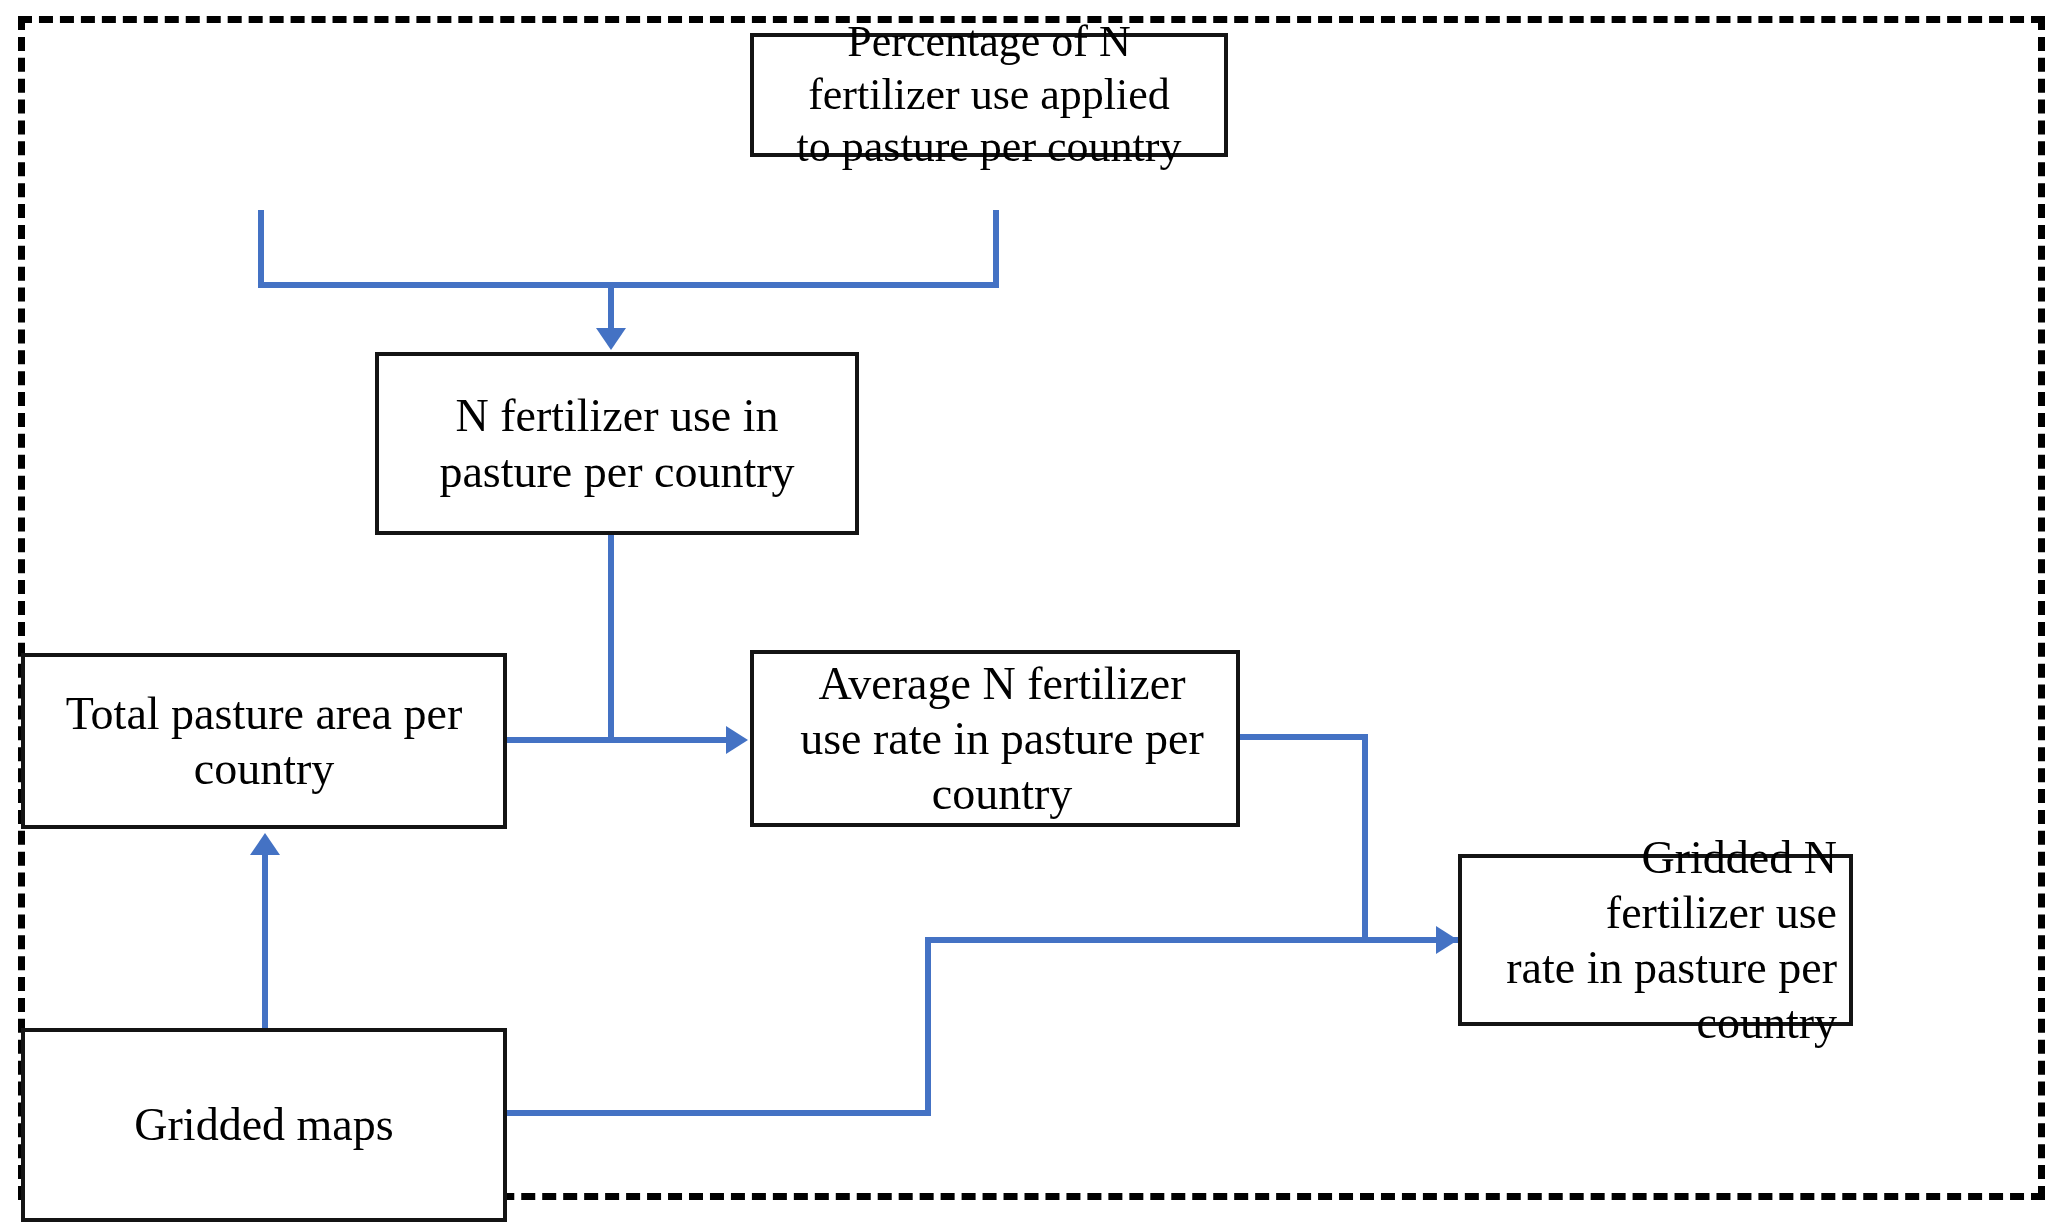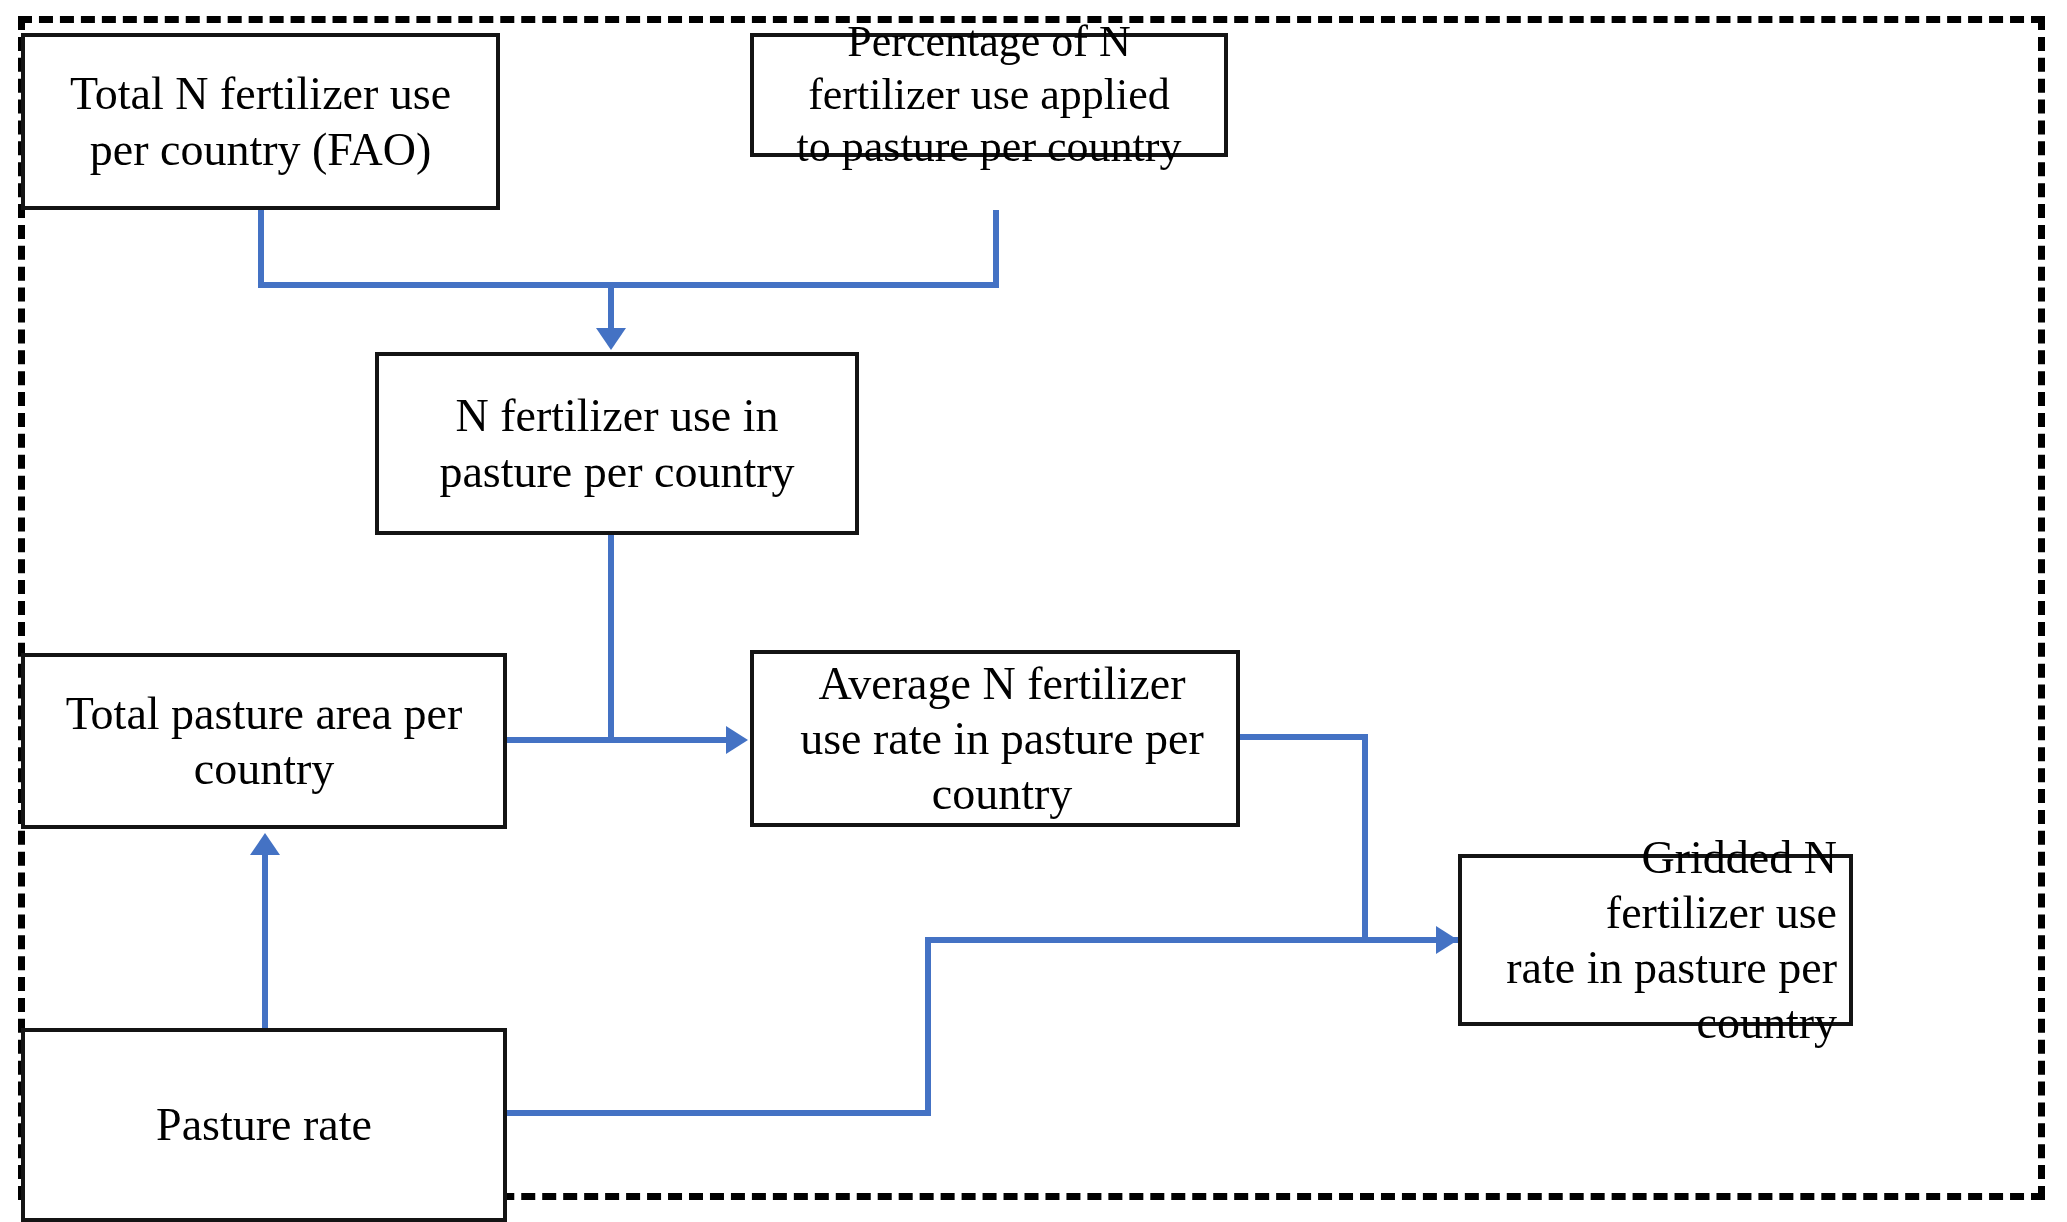--- a/index.html
+++ b/index.html
@@ -96,24 +96,20 @@
   <div class="conn" style="left:1362px; top:734px; width:6px; height:204px;"></div>
 
   <div class="conn" style="left:507px; top:1110px; width:424px; height:6px;"></div>
   <div class="conn" style="left:925px; top:937px; width:6px; height:179px;"></div>
   <div class="conn" style="left:925px; top:937px; width:543px; height:6px;"></div>
   <div class="arrow arrow-right" style="left:1436px; top:926px;"></div>
 
   <div class="conn" style="left:262px; top:855px; width:6px; height:173px;"></div>
   <div class="arrow arrow-up" style="left:250px; top:833px;"></div>
 
-  <div class="node" style="left:21px; top:33px; width:479px; height:177px; font-size:46px;">
-    <span class="node-label">Total N fertilizer use
-per country (FAO)</span>
-  </div>
 
   <div class="node" style="left:750px; top:33px; width:478px; height:124px; font-size:44px;">
     <span class="node-label">Percentage of N
 fertilizer use applied
 to pasture per country</span>
   </div>
 
   <div class="node" style="left:375px; top:352px; width:484px; height:183px; font-size:46px;">
     <span class="node-label">N fertilizer use in
 pasture per country</span>
@@ -129,16 +125,16 @@
 use rate in pasture per
 country</span>
   </div>
 
   <div class="node" style="left:1458px; top:854px; width:395px; height:172px; font-size:46px;text-align:right;">
     <span class="node-label">Gridded N fertilizer use
 rate in pasture per country</span>
   </div>
 
   <div class="node" style="left:21px; top:1028px; width:486px; height:194px; font-size:46px;">
-    <span class="node-label">Pasture rate</span>
+    <span class="node-label">Gridded maps</span>
   </div>
 
 </div>
 
 </body></html>

